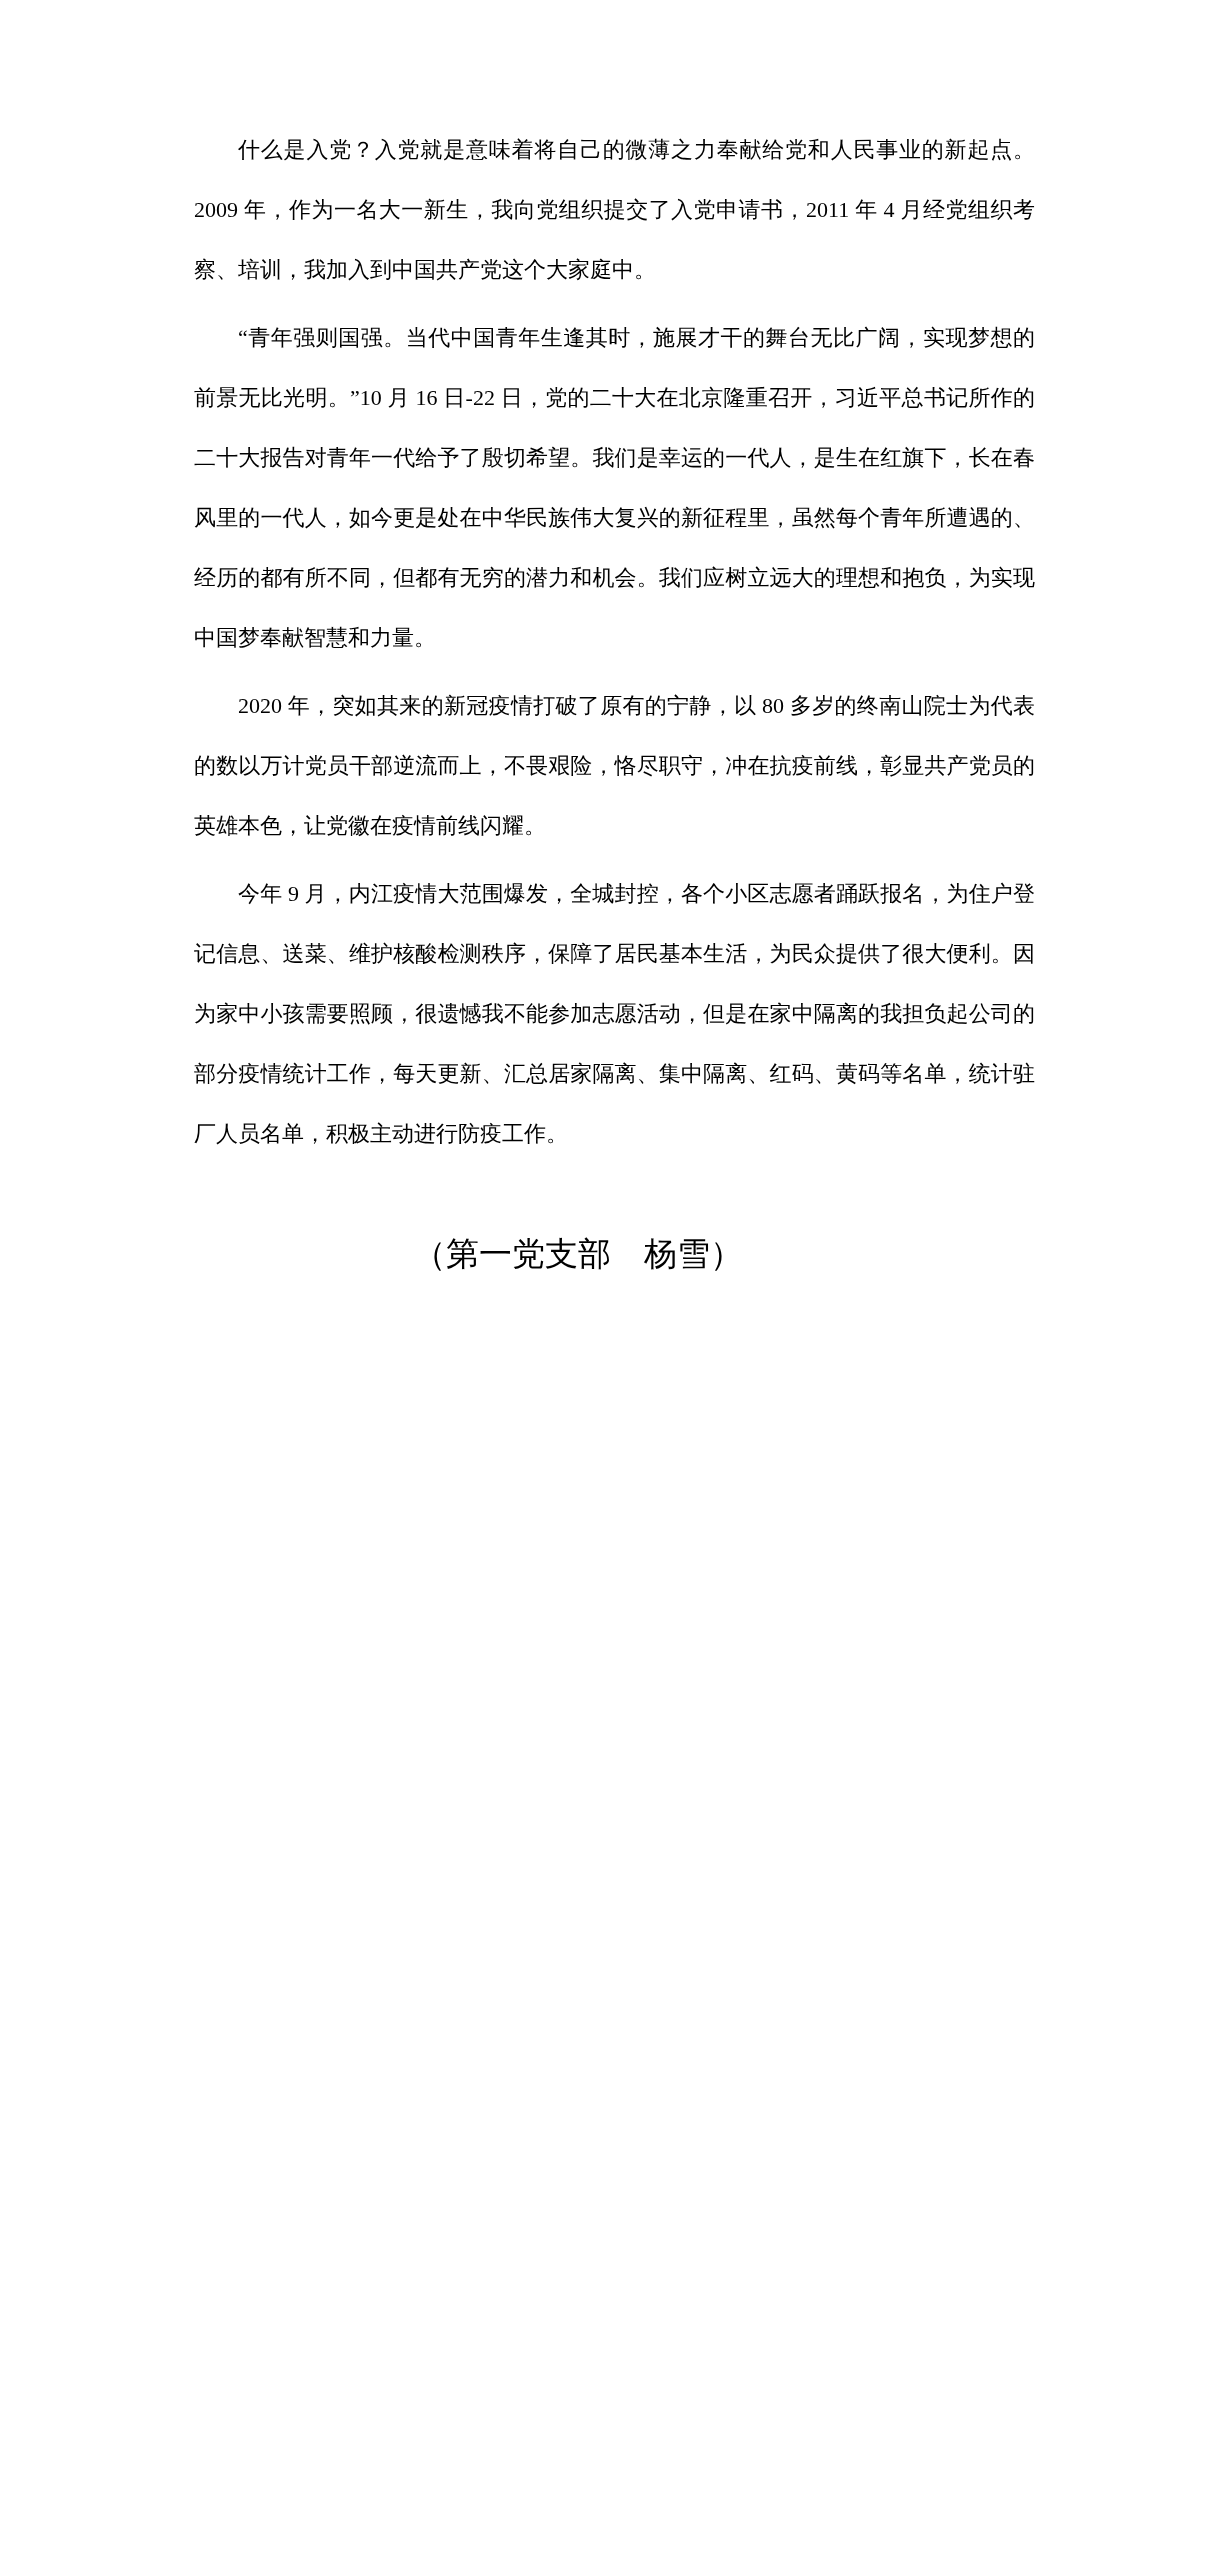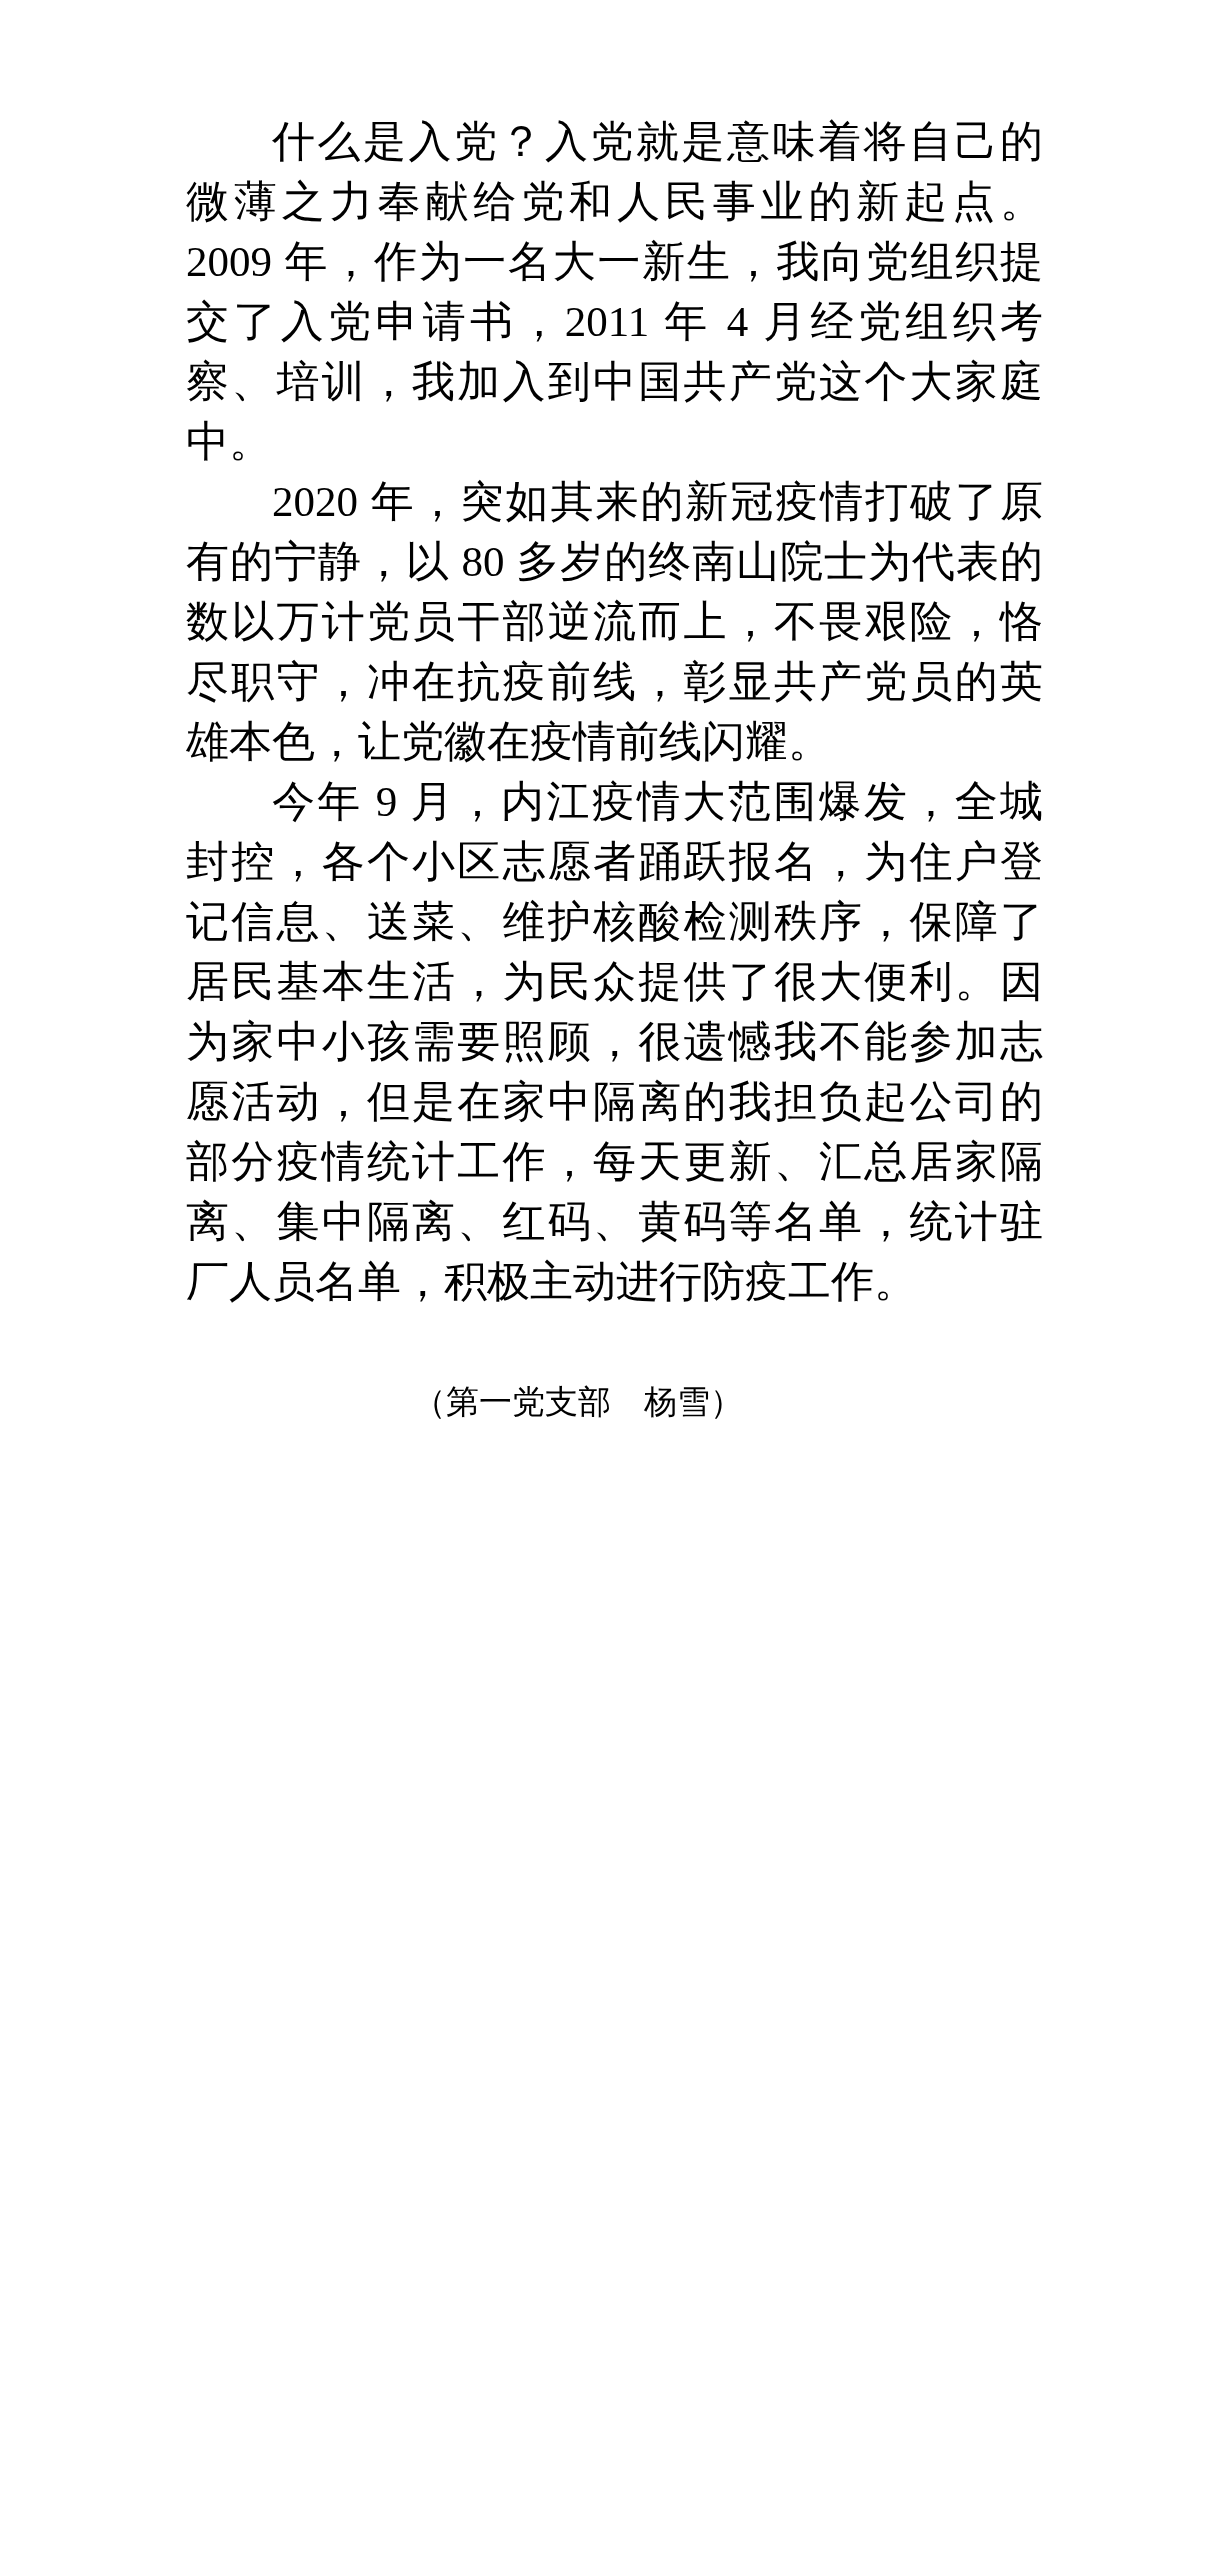--- a/index.html
+++ b/index.html
@@ -17,23 +17,23 @@
     box-sizing: border-box;
     font-family: "Liberation Serif", "DejaVu Serif", serif;
   }
   .content {
     position: absolute;
     left: 186px;
     top: 112px;
     width: 857px;
   }
   .content p {
-    margin: 0;
+    margin: 8px;
     padding: 0;
-    font-size: 43px;
+    font-size: 22px;
     line-height: 60px;
     color: #000000;
     text-indent: 2em;
     text-align: justify;
     text-justify: inter-ideograph;
     font-weight: 400;
   }
   .signature {
     margin-top: 60px;
     padding-right: 73px;
@@ -46,18 +46,19 @@
     text-indent: 0;
     font-weight: 400;
   }
 </style>
 </head>
 <body>
 
 <div class="page">
   <div class="content">
     <p>什么是入党？入党就是意味着将自己的微薄之力奉献给党和人民事业的新起点。2009 年，作为一名大一新生，我向党组织提交了入党申请书，2011 年 4 月经党组织考察、培训，我加入到中国共产党这个大家庭中。</p>
+    <p>“青年强则国强。当代中国青年生逢其时，施展才干的舞台无比广阔，实现梦想的前景无比光明。”10 月 16 日-22 日，党的二十大在北京隆重召开，习近平总书记所作的二十大报告对青年一代给予了殷切希望。我们是幸运的一代人，是生在红旗下，长在春风里的一代人，如今更是处在中华民族伟大复兴的新征程里，虽然每个青年所遭遇的、经历的都有所不同，但都有无穷的潜力和机会。我们应树立远大的理想和抱负，为实现中国梦奉献智慧和力量。</p>
     <p>2020 年，突如其来的新冠疫情打破了原有的宁静，以 80 多岁的终南山院士为代表的数以万计党员干部逆流而上，不畏艰险，恪尽职守，冲在抗疫前线，彰显共产党员的英雄本色，让党徽在疫情前线闪耀。</p>
     <p>今年 9 月，内江疫情大范围爆发，全城封控，各个小区志愿者踊跃报名，为住户登记信息、送菜、维护核酸检测秩序，保障了居民基本生活，为民众提供了很大便利。因为家中小孩需要照顾，很遗憾我不能参加志愿活动，但是在家中隔离的我担负起公司的部分疫情统计工作，每天更新、汇总居家隔离、集中隔离、红码、黄码等名单，统计驻厂人员名单，积极主动进行防疫工作。</p>
     <div class="signature">（第一党支部　杨雪）</div>
   </div>
 </div>
 
 
 </body></html>

